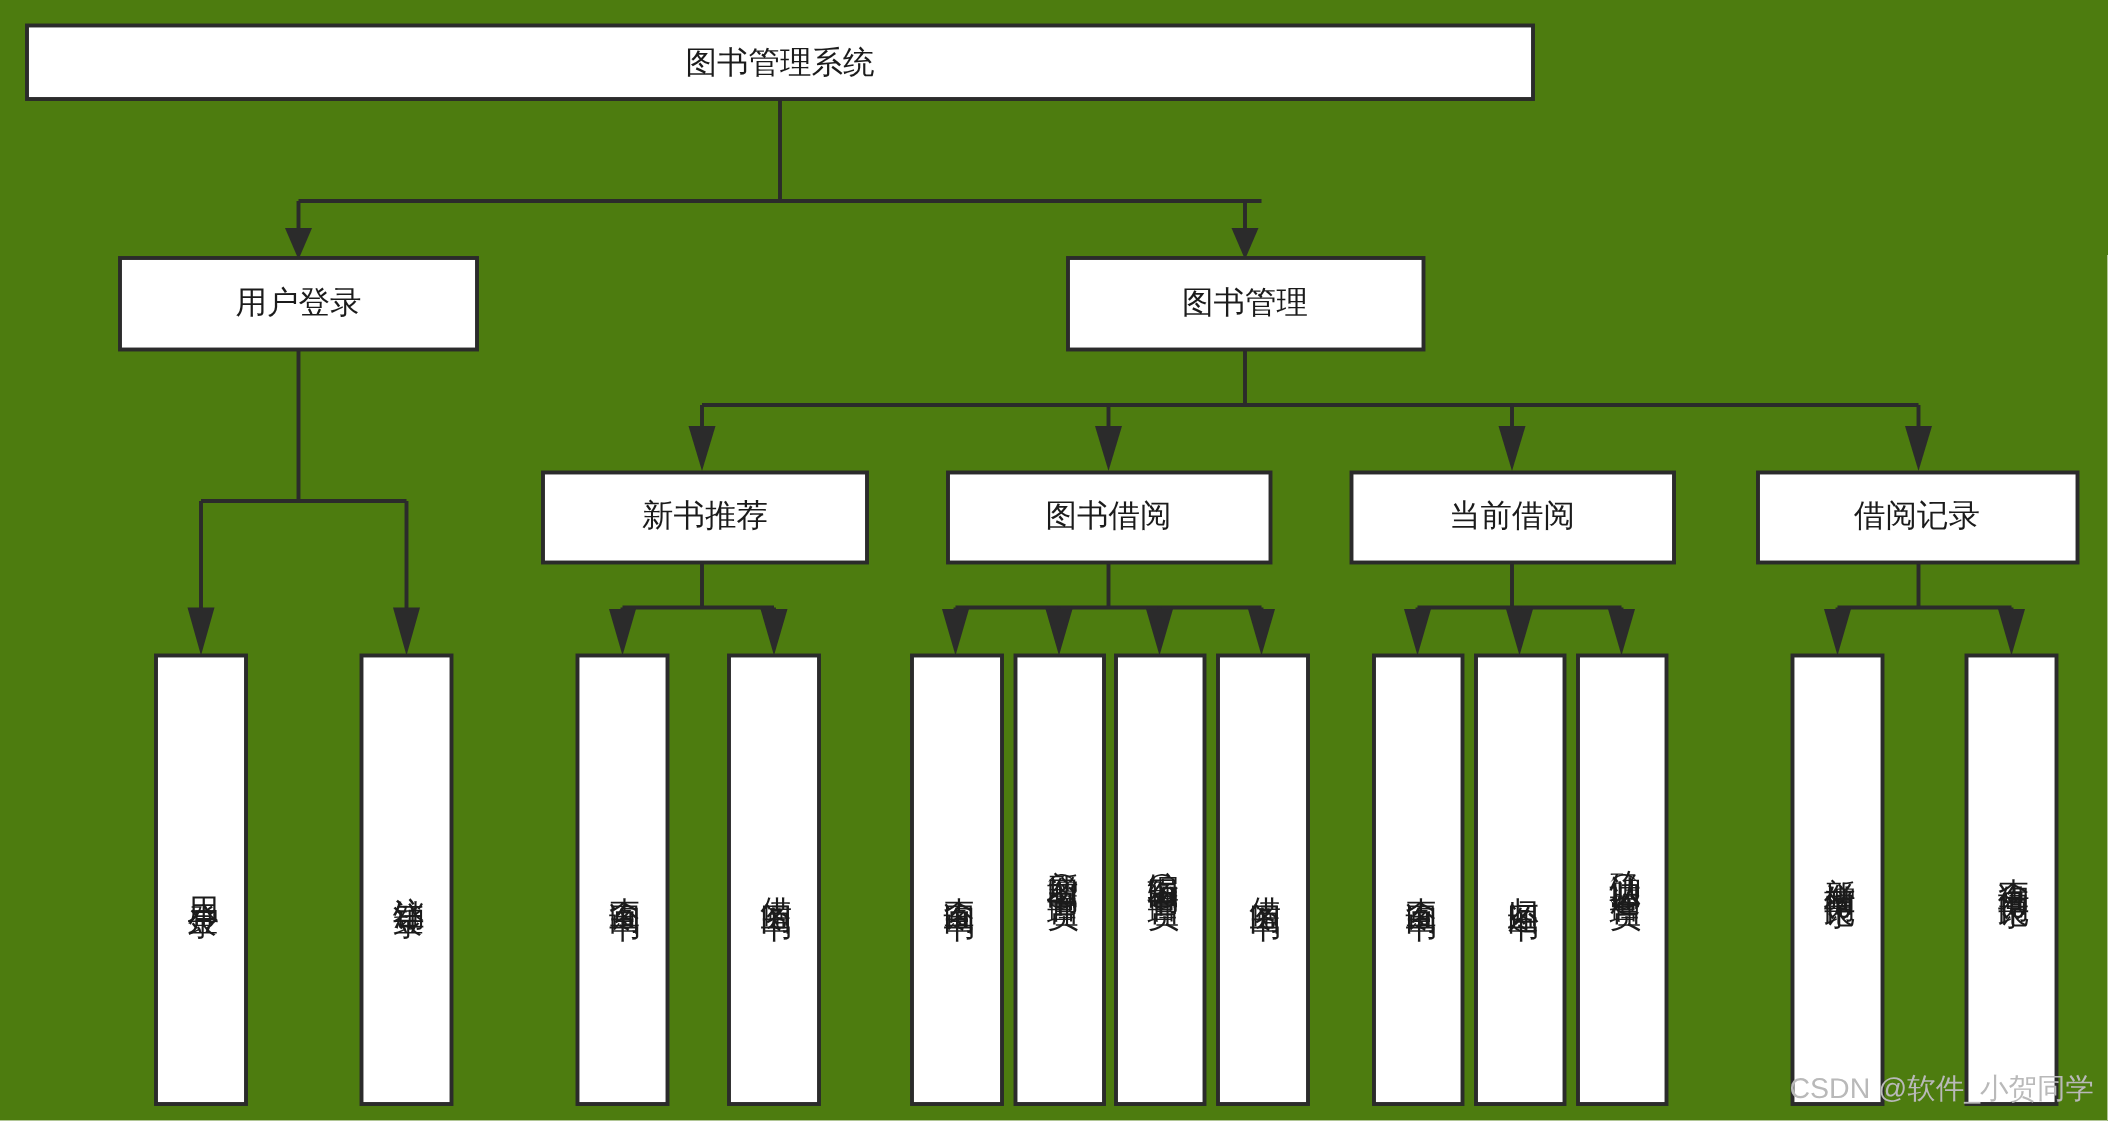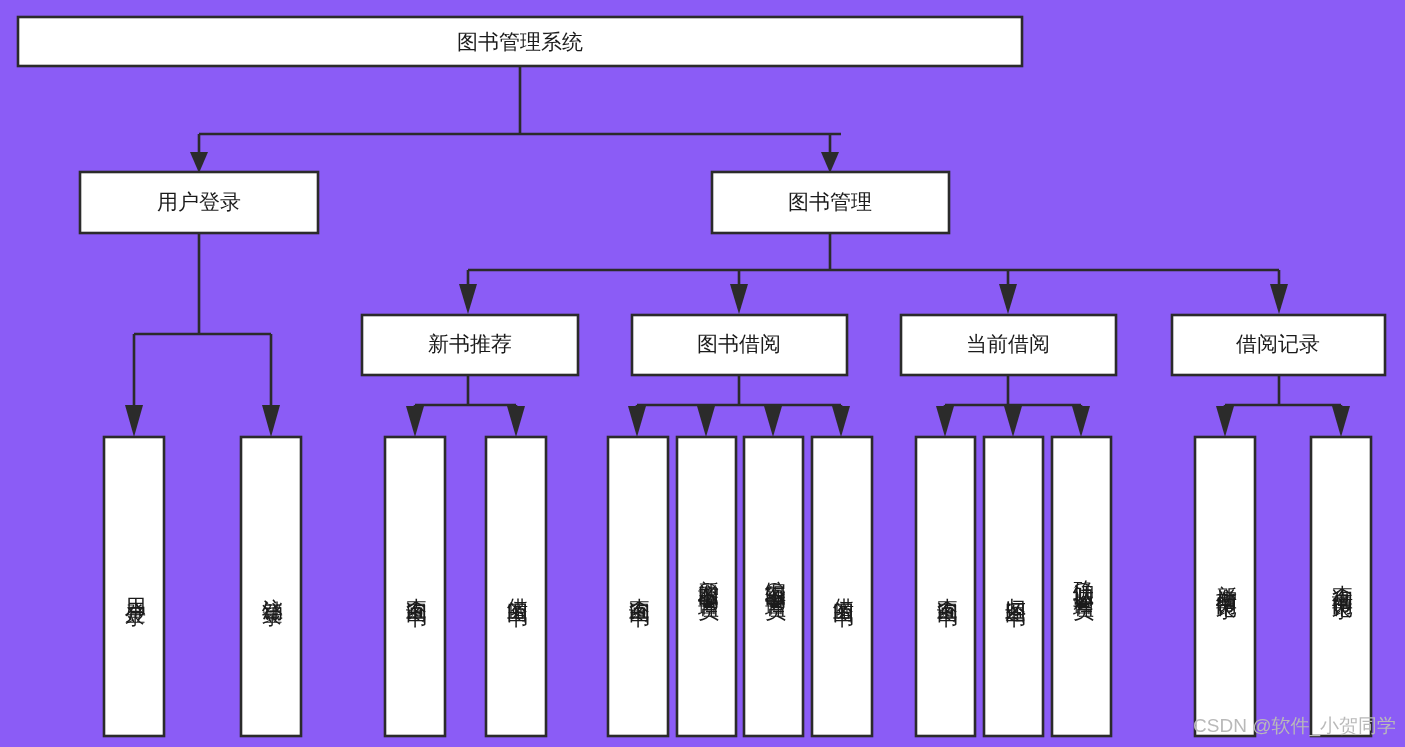--- a/index.html
+++ b/index.html
@@ -8,21 +8,21 @@
     padding: 0;
     background: #ffffff;
   }
   body {
     font-family: "Liberation Sans", "DejaVu Sans", sans-serif;
   }
   #diagram-root {
     position: relative;
     width: 1405px;
     height: 747px;
-    background: #8b5cf6;
+    background: #4d7c0f;
     overflow: hidden;
   }
   svg.canvas {
     position: absolute;
     left: 0;
     top: 0;
     width: 1405px;
     height: 747px;
     display: block;
   }

